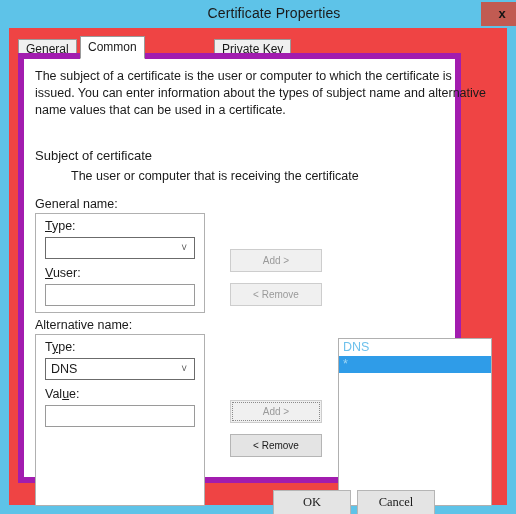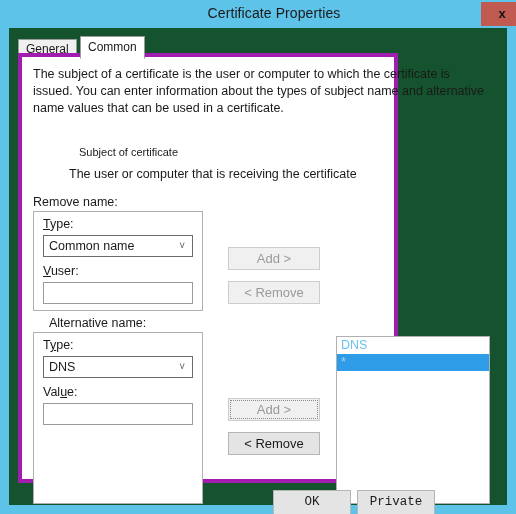--- a/index.html
+++ b/index.html
@@ -56,21 +56,21 @@
     text-align: center;
     cursor: pointer;
     padding: 0;
   }
 
   
   .client {
     position: absolute;
     left: 9px; top: 28px;
     width: 498px; height: 477px;
-    background: #14532d;
+    background: #ef4444;
     box-sizing: border-box;
   }
 
   
   .tabstrip {
     position: absolute;
     left: 9px; top: 8px;
     height: 22px;
     width: 480px;
   }
@@ -97,40 +97,39 @@
     background: #ffffff;
     border: 1px solid #9a9a9a;
     border-bottom: 1px solid #ffffff;
     z-index: 5;
   }
 
   
   .tabpage {
     position: absolute;
     left: 9px; top: 25px;
-    width: 380px; height: 430px;
-    background: #ffffff;
-    border: 4px solid #a21caf;
+    width: 443px; height: 430px;
+    background: #ffffff;
+    border: 6px solid #a21caf;
     box-sizing: border-box;
   }
 
   .desc {
     position: absolute;
     left: 11px; top: 9px;
     width: 455px;
     font-size: 12.5px;
     line-height: 17px;
     color: #1a1a1a;
   }
   .subj-head {
     position: absolute;
     left: 11px; top: 89px;
-    font-size: 11px;
-    color: #1a1a1a;
-    margin-left: 46px;
+    font-size: 13px;
+    color: #1a1a1a;
   }
   .subj-sub {
     position: absolute;
     left: 11px; top: 110px;
     font-size: 12.5px;
     color: #1a1a1a;
     margin-left: 36px;
   }
 
   .grp-label {
@@ -182,21 +181,21 @@
     color: #1a1a1a;
   }
 
   .btn {
     position: absolute;
     height: 23px;
     box-sizing: border-box;
     background: #e4e4e4;
     border: 1px solid #b5b5b5;
     font-family: "Liberation Sans", sans-serif;
-    font-size: 13px;
+    font-size: 10px;
     color: #1a1a1a;
     text-align: center;
     line-height: 21px;
     cursor: pointer;
     padding: 0;
   }
   .btn.disabled {
     color: #9a9a9a;
     background: #f0f0f0;
     border-color: #cdcdcd;
@@ -230,21 +229,21 @@
     color: #9fd6f4;
   }
 
   
   .footer-btn {
     position: absolute;
     width: 78px; height: 25px;
     background: #e4e4e4;
     border: 1px solid #b5b5b5;
     box-sizing: border-box;
-    font-family: Liberation Mono, monospace;
+    font-family: Liberation Serif, serif;
     font-size: 12.5px;
     color: #1a1a1a;
     text-align: center;
     line-height: 23px;
     cursor: pointer;
     padding: 0;
   }
   .footer-btn u { text-decoration: underline; }
 </style>
 </head>
@@ -255,49 +254,49 @@
   <div class="titlebar">
     <div class="title-text">Certificate Properties</div>
     <button class="close-button">x</button>
   </div>
 
   <div class="client">
 
     <div class="tabstrip">
       <div class="tab" style="left:0px;">General</div>
       <div class="tab active" style="left:62px;">Common</div>
+      <div class="tab" style="left:196px;">Private Key</div>
     </div>
 
     <div class="tabpage">
 
       <div class="desc">The subject of a certificate is the user or computer to which the certificate is issued. You can enter information about the types of subject name and alternative name values that can be used in a certificate.</div>
       <div class="subj-head">Subject of certificate</div>
       <div class="subj-sub">The user or computer that is receiving the certificate</div>
 
-      <div class="grp-label" style="left:11px; top:138px;">Remove name:</div>
+      <div class="grp-label" style="left:11px; top:138px;">General name:</div>
       <div class="panel" style="left:11px; top:154px; width:170px; height:100px;"></div>
 
       <div class="field-label" style="left:21px; top:160px;">
         <u>T</u><span>ype:</span>
       </div>
       <div class="combo" style="left:21px; top:178px; width:150px;">
-        <span>Common name</span>
         <span class="chev">˅</span>
       </div>
 
       <div class="field-label" style="left:21px; top:207px;">
         <u>V</u><span>user:</span>
       </div>
       <input class="textbox" style="left: 21px; top: 225px; width: 150px;" value="">
 
       <button class="btn disabled" style="left:206px; top:190px; width:92px;">Add &gt;</button>
       <button class="btn disabled" style="left:206px; top:224px; width:92px;">&lt; Remove</button>
 
 
-      <div class="grp-label" style="left:27px; top:259px;">Alternative name:</div>
+      <div class="grp-label" style="left:11px; top:259px;">Alternative name:</div>
       <div class="panel" style="left:11px; top:275px; width:170px; height:172px;"></div>
 
       <div class="field-label" style="left:21px; top:281px;">
         <span>T</span><u>y</u><span>pe:</span>
       </div>
       <div class="combo" style="left:21px; top:299px; width:150px;">
         <span>DNS</span>
         <span class="chev">˅</span>
       </div>
 
@@ -310,16 +309,16 @@
       <button class="btn" style="left:206px; top:375px; width:92px;">&lt; Remove</button>
 
       <div class="listbox" style="left:314px; top:279px; width:154px; height:168px;">
         <div class="list-item group">DNS</div>
         <div class="list-item selected">*</div>
       </div>
 
     </div>
 
     <button class="footer-btn" style="left:264px; top:462px;">OK</button>
-    <button class="footer-btn" style="left:348px; top:462px;">Private</button>
+    <button class="footer-btn" style="left:348px; top:462px;">Cancel</button>
 
   </div>
 </div>
 
 </body></html>

